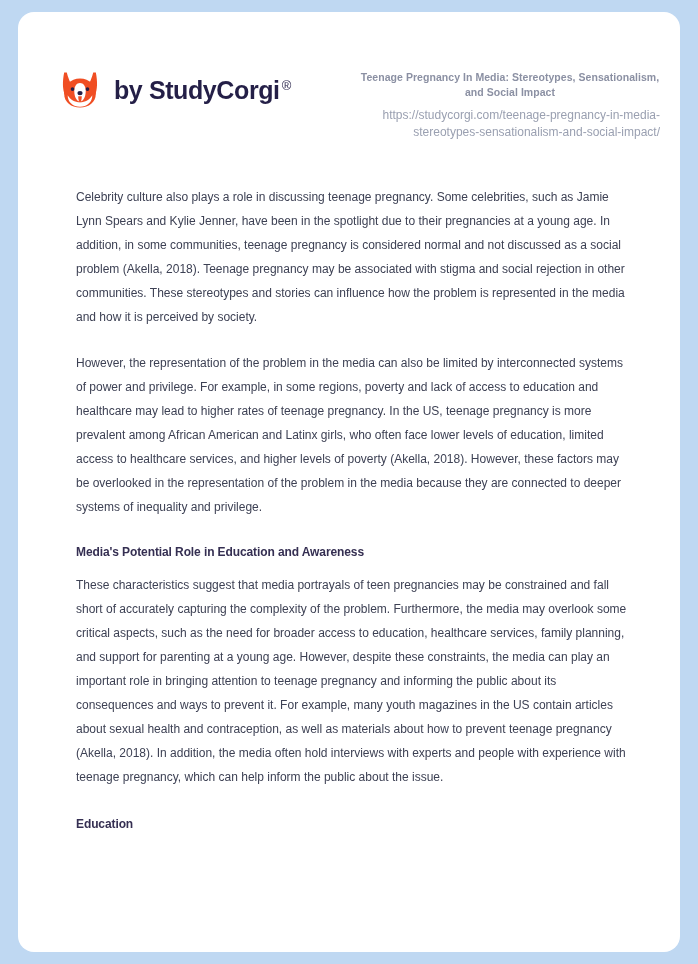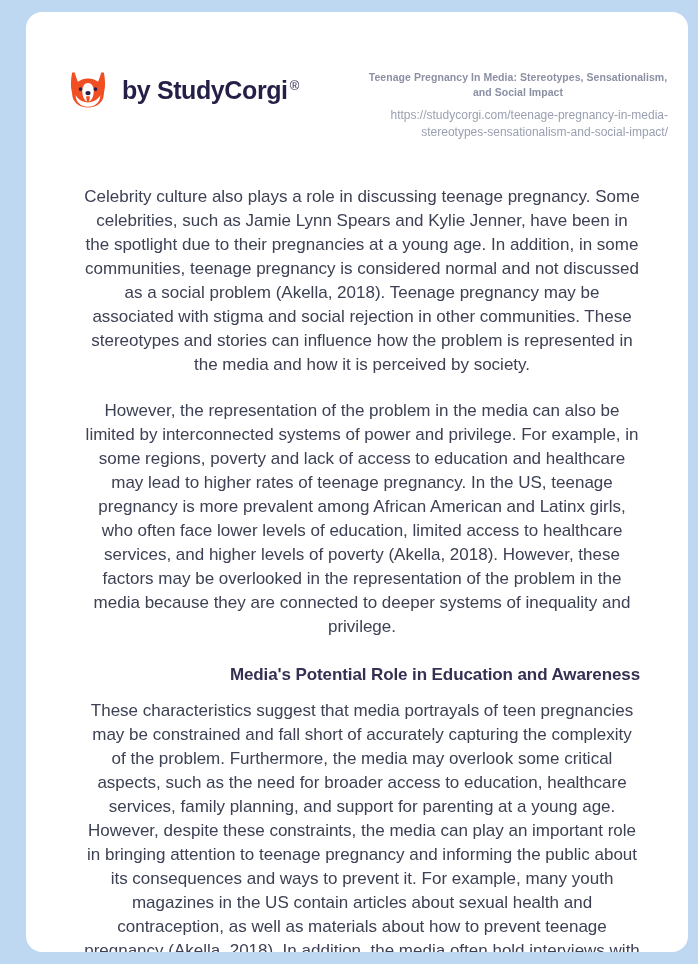--- a/index.html
+++ b/index.html
@@ -18,21 +18,20 @@
   .page-card {
     position: absolute;
     left: 18px;
     top: 12px;
     width: 662px;
     height: 940px;
     background: #ffffff;
     border-radius: 16px;
     box-sizing: border-box;
     overflow: hidden;
-    margin-left: 8px;
   }
 
   
   .doc-header {
     display: flex;
     align-items: flex-start;
     justify-content: space-between;
     padding: 48px 20px 0 40px;
     box-sizing: border-box;
   }
@@ -98,34 +97,33 @@
   }
 
   
   .doc-body {
     padding: 0 48px 0 58px;
     box-sizing: border-box;
     margin-top: 44px;
   }
 
   .para {
-    font-size: 17px;
+    font-size: 12px;
     line-height: 24px;
     color: #3d4154;
     margin: 0 0 22px 0;
-    text-align: center;
+    text-align: left;
   }
 
   .section-heading {
-    font-size: 17px;
+    font-size: 12px;
     font-weight: bold;
     color: #352f52;
     margin: 26px 0 14px 0;
     letter-spacing: -0.1px;
-    text-align: right;
   }
 
   .section-heading.tight-top {
     margin-top: 28px;
   }
 </style>
 </head>
 <body>
 
 <div class="page-card">
@@ -167,17 +165,17 @@
   <div class="doc-body">
 
     <p class="para">Celebrity culture also plays a role in discussing teenage pregnancy. Some celebrities, such as Jamie Lynn Spears and Kylie Jenner, have been in the spotlight due to their pregnancies at a young age. In addition, in some communities, teenage pregnancy is considered normal and not discussed as a social problem (Akella, 2018). Teenage pregnancy may be associated with stigma and social rejection in other communities. These stereotypes and stories can influence how the problem is represented in the media and how it is perceived by society.</p>
 
     <p class="para">However, the representation of the problem in the media can also be limited by interconnected systems of power and privilege. For example, in some regions, poverty and lack of access to education and healthcare may lead to higher rates of teenage pregnancy. In the US, teenage pregnancy is more prevalent among African American and Latinx girls, who often face lower levels of education, limited access to healthcare services, and higher levels of poverty (Akella, 2018). However, these factors may be overlooked in the representation of the problem in the media because they are connected to deeper systems of inequality and privilege.</p>
 
     <h2 class="section-heading">Media's Potential Role in Education and Awareness</h2>
 
     <p class="para">These characteristics suggest that media portrayals of teen pregnancies may be constrained and fall short of accurately capturing the complexity of the problem. Furthermore, the media may overlook some critical aspects, such as the need for broader access to education, healthcare services, family planning, and support for parenting at a young age. However, despite these constraints, the media can play an important role in bringing attention to teenage pregnancy and informing the public about its consequences and ways to prevent it. For example, many youth magazines in the US contain articles about sexual health and contraception, as well as materials about how to prevent teenage pregnancy (Akella, 2018). In addition, the media often hold interviews with experts and people with experience with teenage pregnancy, which can help inform the public about the issue.</p>
 
-    <h2 class="section-heading tight-top">Furthermore</h2>
+    <h2 class="section-heading tight-top">Education</h2>
 
   </div>
 
 </div>
 
 </body></html>

